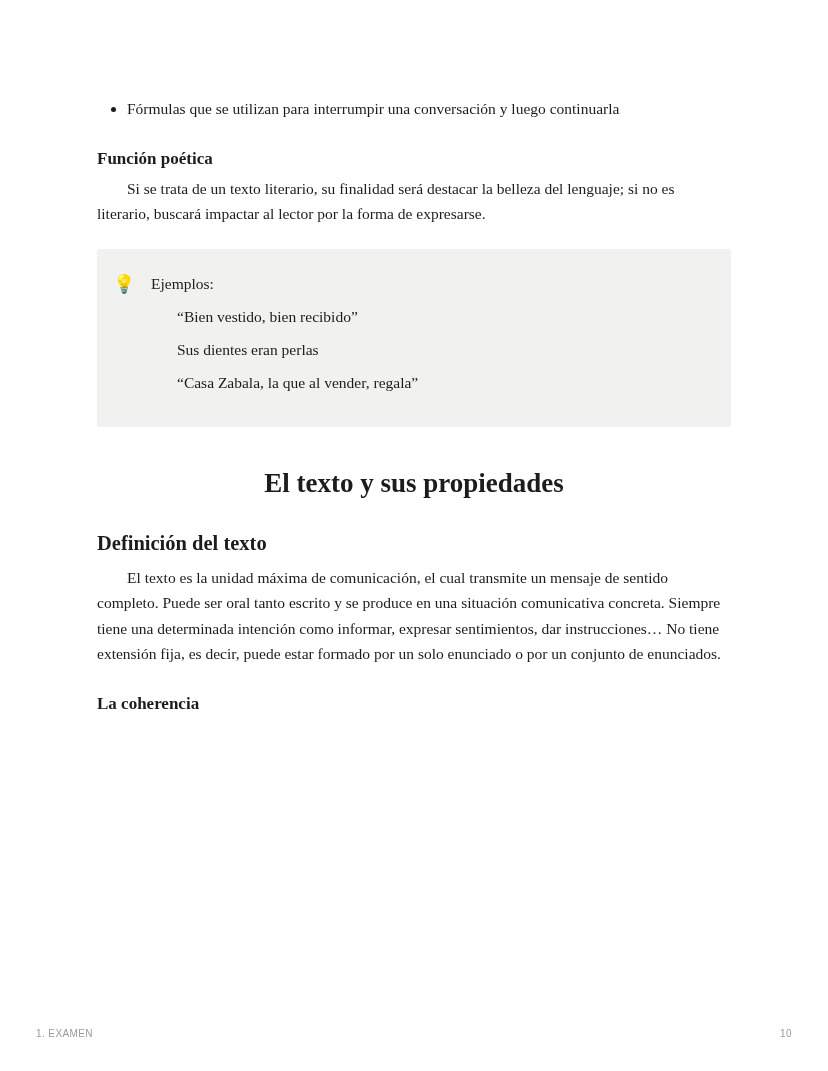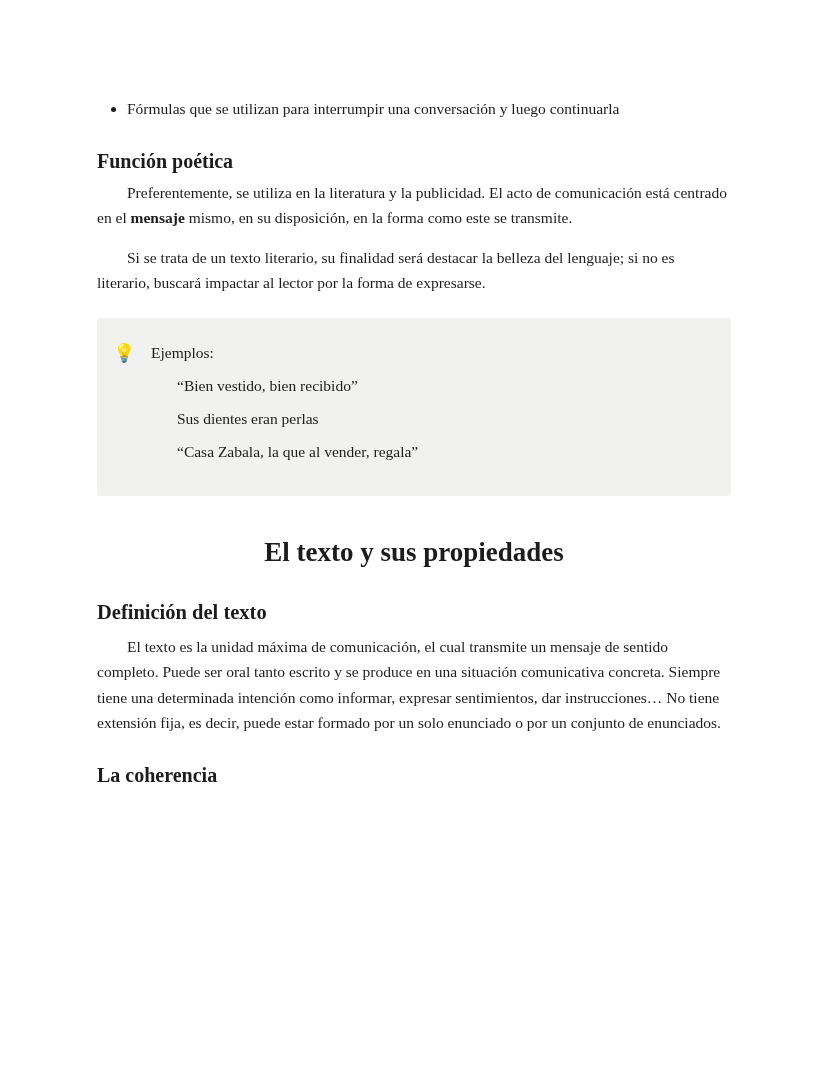--- a/index.html
+++ b/index.html
@@ -36,21 +36,21 @@
     line-height: 1.2;
     text-align: center;
   }
   h2.doc-h2 {
     font-size: 20.5px;
     font-weight: 700;
     margin: 32px 0 8px 0;
     line-height: 1.25;
   }
   h3.doc-h3 {
-    font-size: 20px;
+    font-size: 17px;
     font-weight: 700;
     margin: 26px 0 6px 0;
     line-height: 1.3;
   }
   p.body-text {
     font-size: 15.5px;
     line-height: 25.5px;
     margin: 6px 0 14px 0;
     text-indent: 30px;
   }
@@ -103,21 +103,20 @@
   <div class="content">
 
     <ul class="bullet-list">
       <li>
         <span>Fórmulas que se utilizan para interrumpir una conversación y luego continuarla</span><br>
       </li>
     </ul>
 
     <h3 class="doc-h3">Función poética</h3>
 
-    <p class="body-text"><span>Preferentemente, se utiliza en la literatura y la publicidad. El acto de comunicación está centrado en el </span><b>mensaje</b><span> mismo, en su disposición, en la forma como este se transmite.</span></p>
 
     <p class="body-text">Si se trata de un texto literario, su finalidad será destacar la belleza del lenguaje; si no es literario, buscará impactar al lector por la forma de expresarse.</p>
 
     <div class="callout">
       <div class="callout-header">
         <span class="callout-icon">💡</span>
         <span>Ejemplos:</span>
       </div>
       <div class="callout-examples">
         <p>“Bien vestido, bien recibido”</p>
@@ -131,13 +130,17 @@
     <h2 class="doc-h2">Definición del texto</h2>
 
     <p class="body-text">El texto es la unidad máxima de comunicación, el cual transmite un mensaje de sentido completo. Puede ser oral tanto escrito y se produce en una situación comunicativa concreta. Siempre tiene una determinada intención como informar, expresar sentimientos, dar instrucciones… No tiene extensión fija, es decir, puede estar formado por un solo enunciado o por un conjunto de enunciados.</p>
 
 
 
     <h3 class="doc-h3">La coherencia</h3>
 
   </div>
 
+  <div class="footer">
+    <span>1. EXAMEN</span>
+    <span>10</span>
+  </div>
 </div>
 
 </body></html>

